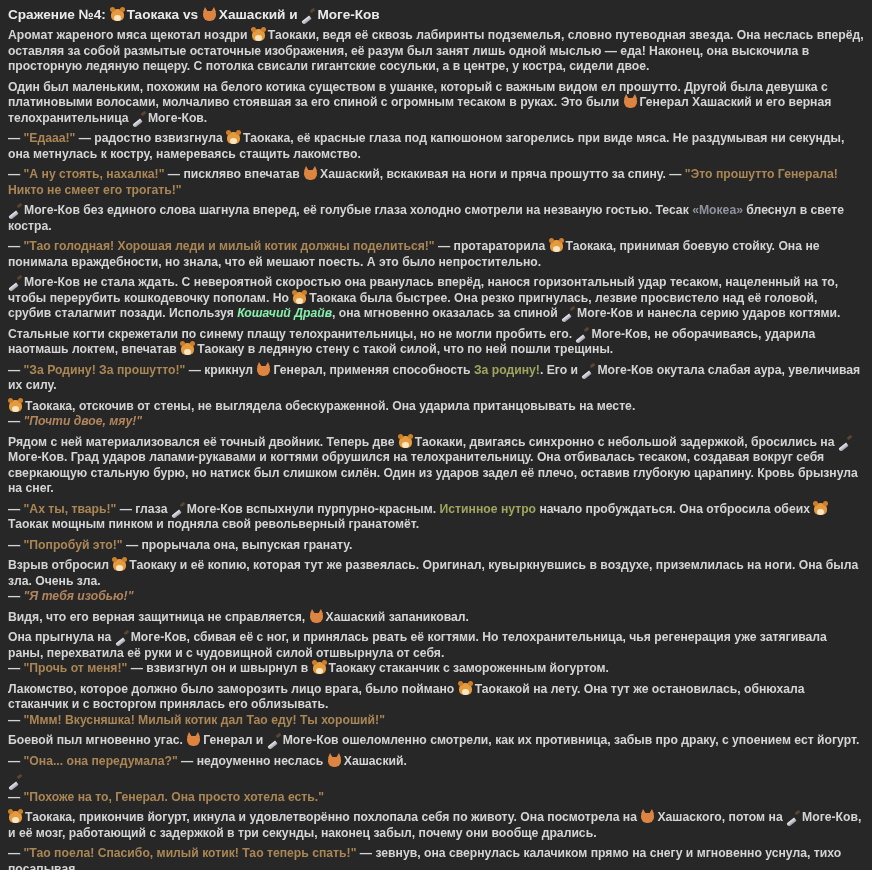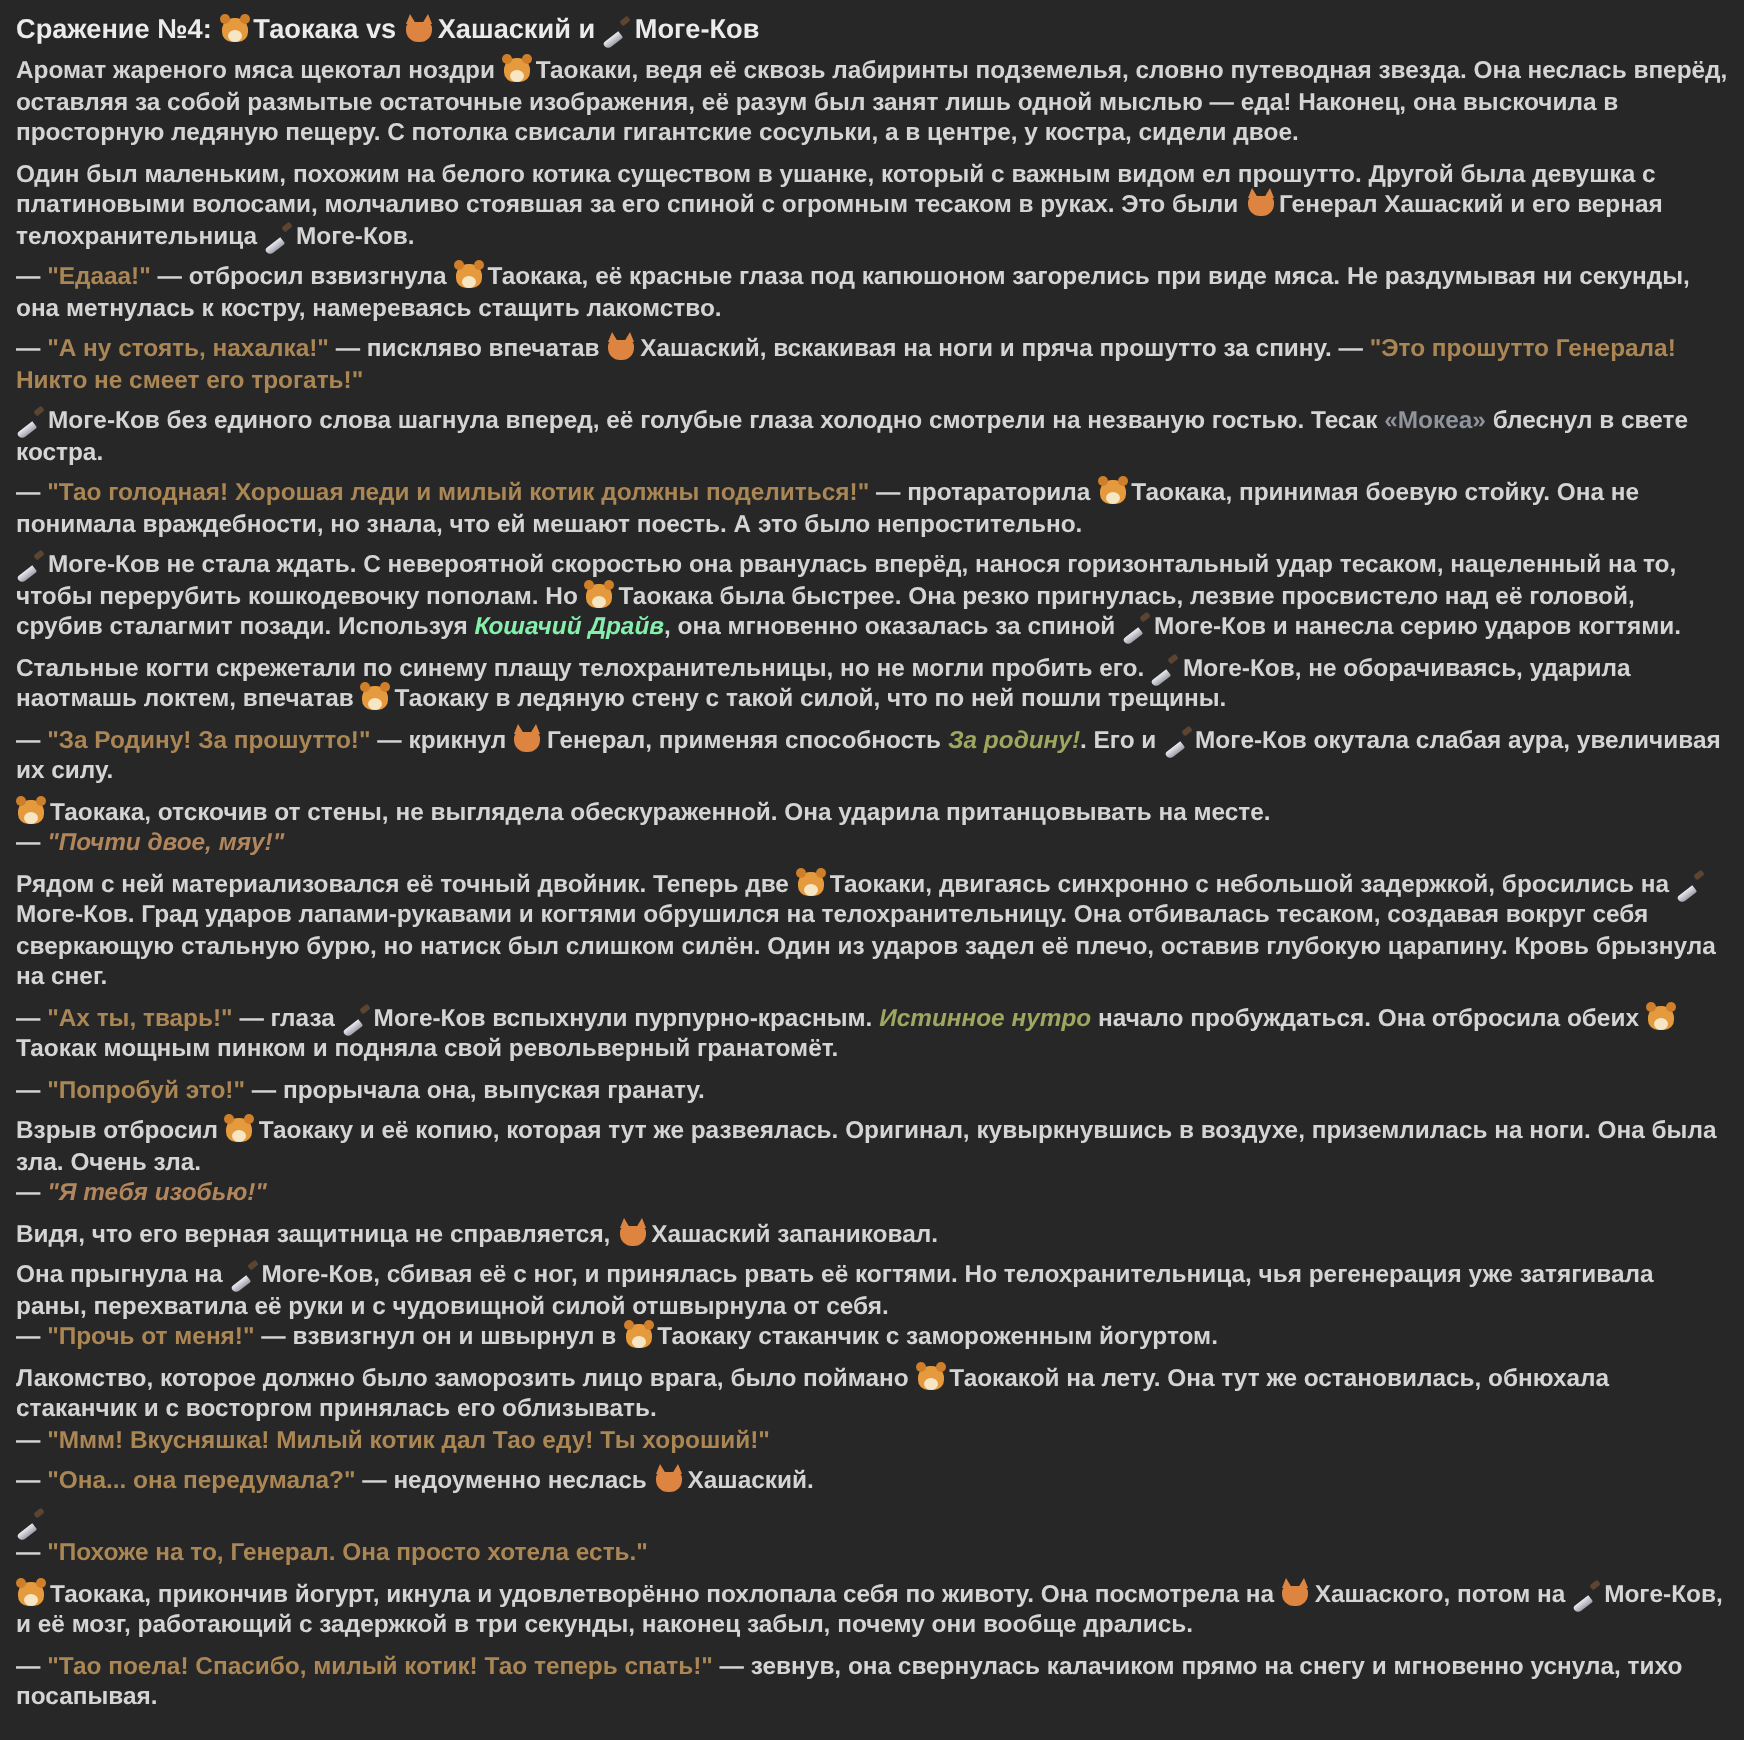--- a/index.html
+++ b/index.html
@@ -11,21 +11,21 @@
     font-weight:bold;font-size:12.2px;line-height:15.5px;color:#d4d4d4;
   }
   .para{margin:5px 0 0 0;}
   .para:first-child{margin-top:0;}
   .para.tight{margin-top:0;}
   .para.title{font-size:13.6px;color:#ebebeb;margin-top:0;line-height:17px;}
   .sg-n{color:#d4d4d4;}
   .sg-t{color:#ebebeb;}
   .sg-q{color:#ab8655;}
   .sg-qi{color:#b2865d;font-style:italic;}
-  .sg-gi{color:#9fa65f;font-style:italic;}
+  .sg-gi{color:#9fa65f;}
   .sg-ti{color:#86efac;font-style:italic;}
   .sg-gr{color:#8e939c;}
   
   .ej{display:inline-block;position:relative;vertical-align:-2px;}
   .ej-tiger{width:13px;height:12px;background:#e69a3e;border-radius:6px 6px 5px 5px;margin:0 3px 0 1px;}
   .ej-tiger::before{content:"";position:absolute;top:-2px;left:-1px;width:5px;height:5px;border-radius:50%;
     background:#cf7f2a;box-shadow:10px 0 0 #cf7f2a;}
   .ej-tiger::after{content:"";position:absolute;bottom:0;left:3px;width:7px;height:6px;border-radius:50%;
     background:#f6e6c4;}
   .ej-fox{width:13px;height:10px;background:#dd8440;border-radius:3px 3px 6px 6px;margin:2px 3px 0 1px;}
@@ -40,37 +40,38 @@
   .ej-knife::after{content:"";position:absolute;right:0;top:0;width:5px;height:3px;
     background:#5c4430;border-radius:1px;transform:rotate(-38deg);}
 </style>
 </head>
 <body>
 
 <div class="page" id="story">
     <div class="para title"><span class="sg-t">Сражение №4: </span><span class="ej ej-tiger"></span><span class="sg-t">Таокака vs </span><span class="ej ej-fox"></span><span class="sg-t">Хашаский и </span><span class="ej ej-knife"></span><span class="sg-t">Моге-Ков</span></div>
     <div class="para"><span class="sg-n">Аромат жареного мяса щекотал ноздри </span><span class="ej ej-tiger"></span><span class="sg-n">Таокаки, ведя её сквозь лабиринты подземелья, словно путеводная звезда. Она неслась вперёд, оставляя за собой размытые остаточные изображения, её разум был занят лишь одной мыслью — еда! Наконец, она выскочила в просторную ледяную пещеру. С потолка свисали гигантские сосульки, а в центре, у костра, сидели двое.</span></div>
     <div class="para"><span class="sg-n">Один был маленьким, похожим на белого котика существом в ушанке, который с важным видом ел прошутто. Другой была девушка с платиновыми волосами, молчаливо стоявшая за его спиной с огромным тесаком в руках. Это были </span><span class="ej ej-fox"></span><span class="sg-n">Генерал Хашаский и его верная телохранительница </span><span class="ej ej-knife"></span><span class="sg-n">Моге-Ков.</span></div>
-    <div class="para"><span class="sg-n">— </span><span class="sg-q">"Едааа!"</span><span class="sg-n"> — отбросил взвизгнула </span><span class="ej ej-tiger"></span><span class="sg-n">Таокака, её красные глаза под капюшоном загорелись при виде мяса. Не раздумывая ни секунды, она метнулась к костру, намереваясь стащить лакомство.</span></div>
+    <div class="para"><span class="sg-n">— </span><span class="sg-q">"Едааа!"</span><span class="sg-n"> — радостно взвизгнула </span><span class="ej ej-tiger"></span><span class="sg-n">Таокака, её красные глаза под капюшоном загорелись при виде мяса. Не раздумывая ни секунды, она метнулась к костру, намереваясь стащить лакомство.</span></div>
     <div class="para"><span class="sg-n">— </span><span class="sg-q">"А ну стоять, нахалка!"</span><span class="sg-n"> — пискляво впечатав </span><span class="ej ej-fox"></span><span class="sg-n">Хашаский, вскакивая на ноги и пряча прошутто за спину. — </span><span class="sg-q">"Это прошутто Генерала! Никто не смеет его трогать!"</span></div>
     <div class="para"><span class="ej ej-knife"></span><span class="sg-n">Моге-Ков без единого слова шагнула вперед, её голубые глаза холодно смотрели на незваную гостью. Тесак </span><span class="sg-gr">«Мокеа»</span><span class="sg-n"> блеснул в свете костра.</span></div>
     <div class="para"><span class="sg-n">— </span><span class="sg-q">"Тао голодная! Хорошая леди и милый котик должны поделиться!"</span><span class="sg-n"> — протараторила </span><span class="ej ej-tiger"></span><span class="sg-n">Таокака, принимая боевую стойку. Она не понимала враждебности, но знала, что ей мешают поесть. А это было непростительно.</span></div>
     <div class="para"><span class="ej ej-knife"></span><span class="sg-n">Моге-Ков не стала ждать. С невероятной скоростью она рванулась вперёд, нанося горизонтальный удар тесаком, нацеленный на то, чтобы перерубить кошкодевочку пополам. Но </span><span class="ej ej-tiger"></span><span class="sg-n">Таокака была быстрее. Она резко пригнулась, лезвие просвистело над её головой, срубив сталагмит позади. Используя </span><span class="sg-ti">Кошачий Драйв</span><span class="sg-n">, она мгновенно оказалась за спиной </span><span class="ej ej-knife"></span><span class="sg-n">Моге-Ков и нанесла серию ударов когтями.</span></div>
     <div class="para"><span class="sg-n">Стальные когти скрежетали по синему плащу телохранительницы, но не могли пробить его. </span><span class="ej ej-knife"></span><span class="sg-n">Моге-Ков, не оборачиваясь, ударила наотмашь локтем, впечатав </span><span class="ej ej-tiger"></span><span class="sg-n">Таокаку в ледяную стену с такой силой, что по ней пошли трещины.</span></div>
     <div class="para"><span class="sg-n">— </span><span class="sg-q">"За Родину! За прошутто!"</span><span class="sg-n"> — крикнул </span><span class="ej ej-fox"></span><span class="sg-n">Генерал, применяя способность </span><span class="sg-gi">За родину!</span><span class="sg-n">. Его и </span><span class="ej ej-knife"></span><span class="sg-n">Моге-Ков окутала слабая аура, увеличивая их силу.</span></div>
     <div class="para"><span class="ej ej-tiger"></span><span class="sg-n">Таокака, отскочив от стены, не выглядела обескураженной. Она ударила пританцовывать на месте.</span></div>
     <div class="para tight"><span class="sg-n">— </span><span class="sg-qi">"Почти двое, мяу!"</span></div>
     <div class="para"><span class="sg-n">Рядом с ней материализовался её точный двойник. Теперь две </span><span class="ej ej-tiger"></span><span class="sg-n">Таокаки, двигаясь синхронно с небольшой задержкой, бросились на </span><span class="ej ej-knife"></span><span class="sg-n">Моге-Ков. Град ударов лапами-рукавами и когтями обрушился на телохранительницу. Она отбивалась тесаком, создавая вокруг себя сверкающую стальную бурю, но натиск был слишком силён. Один из ударов задел её плечо, оставив глубокую царапину. Кровь брызнула на снег.</span></div>
     <div class="para"><span class="sg-n">— </span><span class="sg-q">"Ах ты, тварь!"</span><span class="sg-n"> — глаза </span><span class="ej ej-knife"></span><span class="sg-n">Моге-Ков вспыхнули пурпурно-красным. </span><span class="sg-gi">Истинное нутро</span><span class="sg-n"> начало пробуждаться. Она отбросила обеих </span><span class="ej ej-tiger"></span><span class="sg-n">Таокак мощным пинком и подняла свой револьверный гранатомёт.</span></div>
     <div class="para"><span class="sg-n">— </span><span class="sg-q">"Попробуй это!"</span><span class="sg-n"> — прорычала она, выпуская гранату.</span></div>
     <div class="para"><span class="sg-n">Взрыв отбросил </span><span class="ej ej-tiger"></span><span class="sg-n">Таокаку и её копию, которая тут же развеялась. Оригинал, кувыркнувшись в воздухе, приземлилась на ноги. Она была зла. Очень зла.</span></div>
     <div class="para tight"><span class="sg-n">— </span><span class="sg-qi">"Я тебя изобью!"</span></div>
     <div class="para"><span class="sg-n">Видя, что его верная защитница не справляется, </span><span class="ej ej-fox"></span><span class="sg-n">Хашаский запаниковал.</span></div>
     <div class="para"><span class="sg-n">Она прыгнула на </span><span class="ej ej-knife"></span><span class="sg-n">Моге-Ков, сбивая её с ног, и принялась рвать её когтями. Но телохранительница, чья регенерация уже затягивала раны, перехватила её руки и с чудовищной силой отшвырнула от себя.</span></div>
     <div class="para tight"><span class="sg-n">— </span><span class="sg-q">"Прочь от меня!"</span><span class="sg-n"> — взвизгнул он и швырнул в </span><span class="ej ej-tiger"></span><span class="sg-n">Таокаку стаканчик с замороженным йогуртом.</span></div>
     <div class="para"><span class="sg-n">Лакомство, которое должно было заморозить лицо врага, было поймано </span><span class="ej ej-tiger"></span><span class="sg-n">Таокакой на лету. Она тут же остановилась, обнюхала стаканчик и с восторгом принялась его облизывать.</span></div>
     <div class="para tight"><span class="sg-n">— </span><span class="sg-q">"Ммм! Вкусняшка! Милый котик дал Тао еду! Ты хороший!"</span></div>
+    <div class="para"><span class="sg-n">Боевой пыл мгновенно угас. </span><span class="ej ej-fox"></span><span class="sg-n">Генерал и </span><span class="ej ej-knife"></span><span class="sg-n">Моге-Ков ошеломленно смотрели, как их противница, забыв про драку, с упоением ест йогурт.</span></div>
     <div class="para"><span class="sg-n">— </span><span class="sg-q">"Она... она передумала?"</span><span class="sg-n"> — недоуменно неслась </span><span class="ej ej-fox"></span><span class="sg-n">Хашаский.</span></div>
     <div class="para"><span class="ej ej-knife"></span></div>
     <div class="para tight"><span class="sg-n">— </span><span class="sg-q">"Похоже на то, Генерал. Она просто хотела есть."</span></div>
     <div class="para"><span class="ej ej-tiger"></span><span class="sg-n">Таокака, прикончив йогурт, икнула и удовлетворённо похлопала себя по животу. Она посмотрела на </span><span class="ej ej-fox"></span><span class="sg-n">Хашаского, потом на </span><span class="ej ej-knife"></span><span class="sg-n">Моге-Ков, и её мозг, работающий с задержкой в три секунды, наконец забыл, почему они вообще дрались.</span></div>
     <div class="para"><span class="sg-n">— </span><span class="sg-q">"Тао поела! Спасибо, милый котик! Тао теперь спать!"</span><span class="sg-n"> — зевнув, она свернулась калачиком прямо на снегу и мгновенно уснула, тихо посапывая.</span></div>
   </div>
 
 </body></html>

